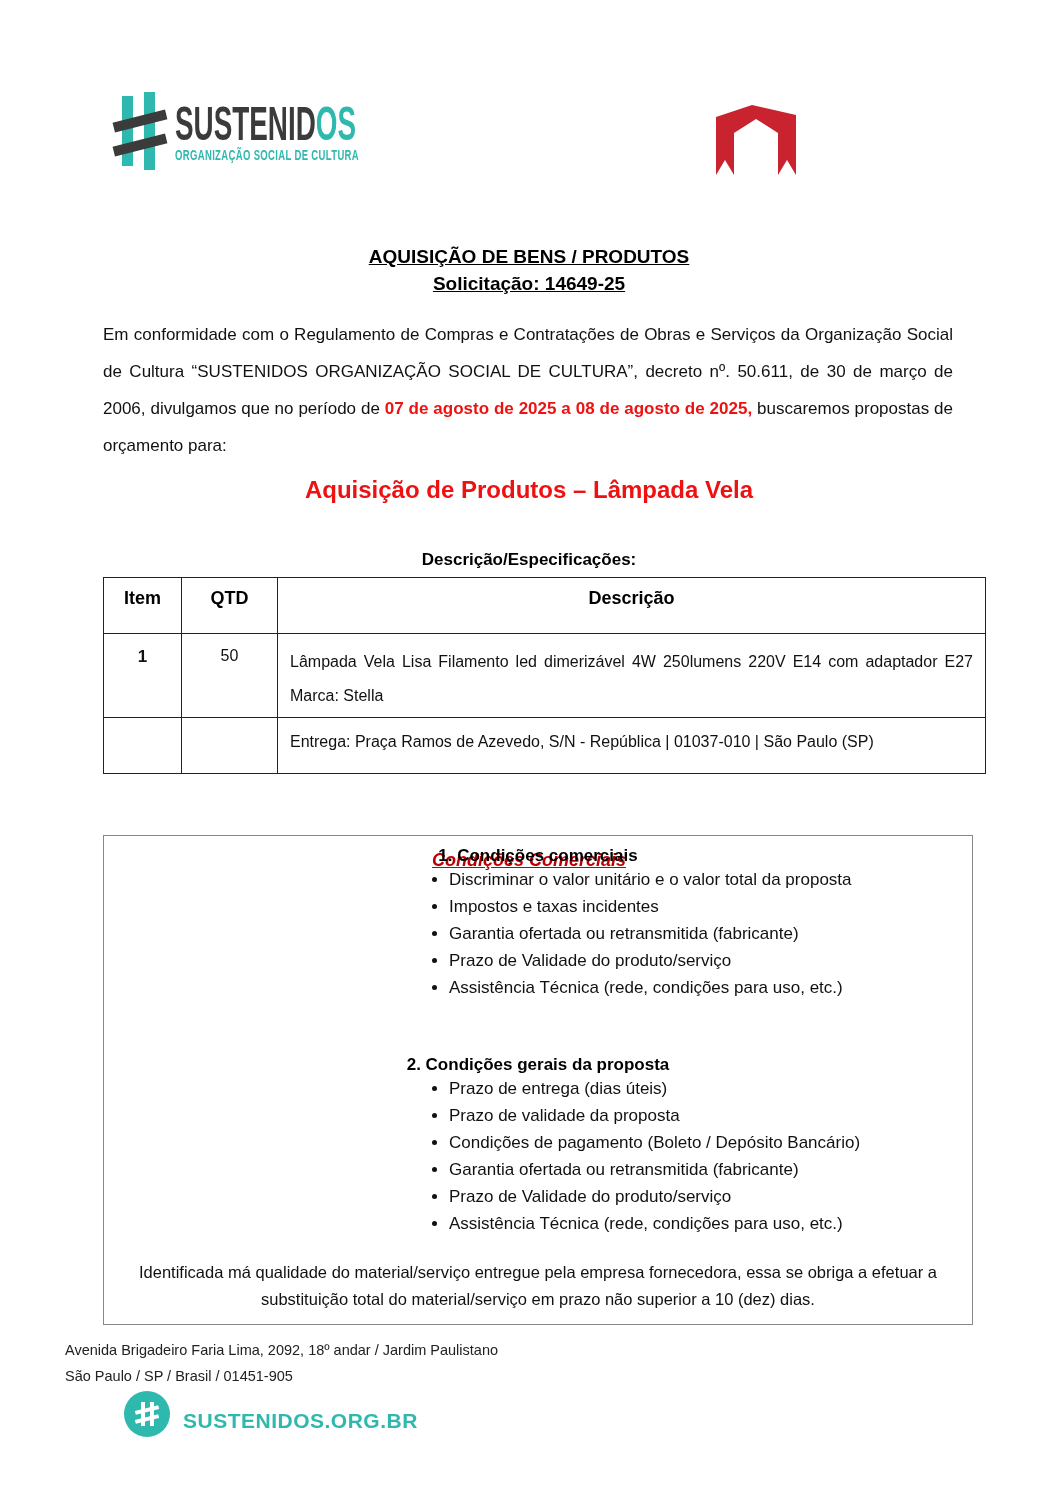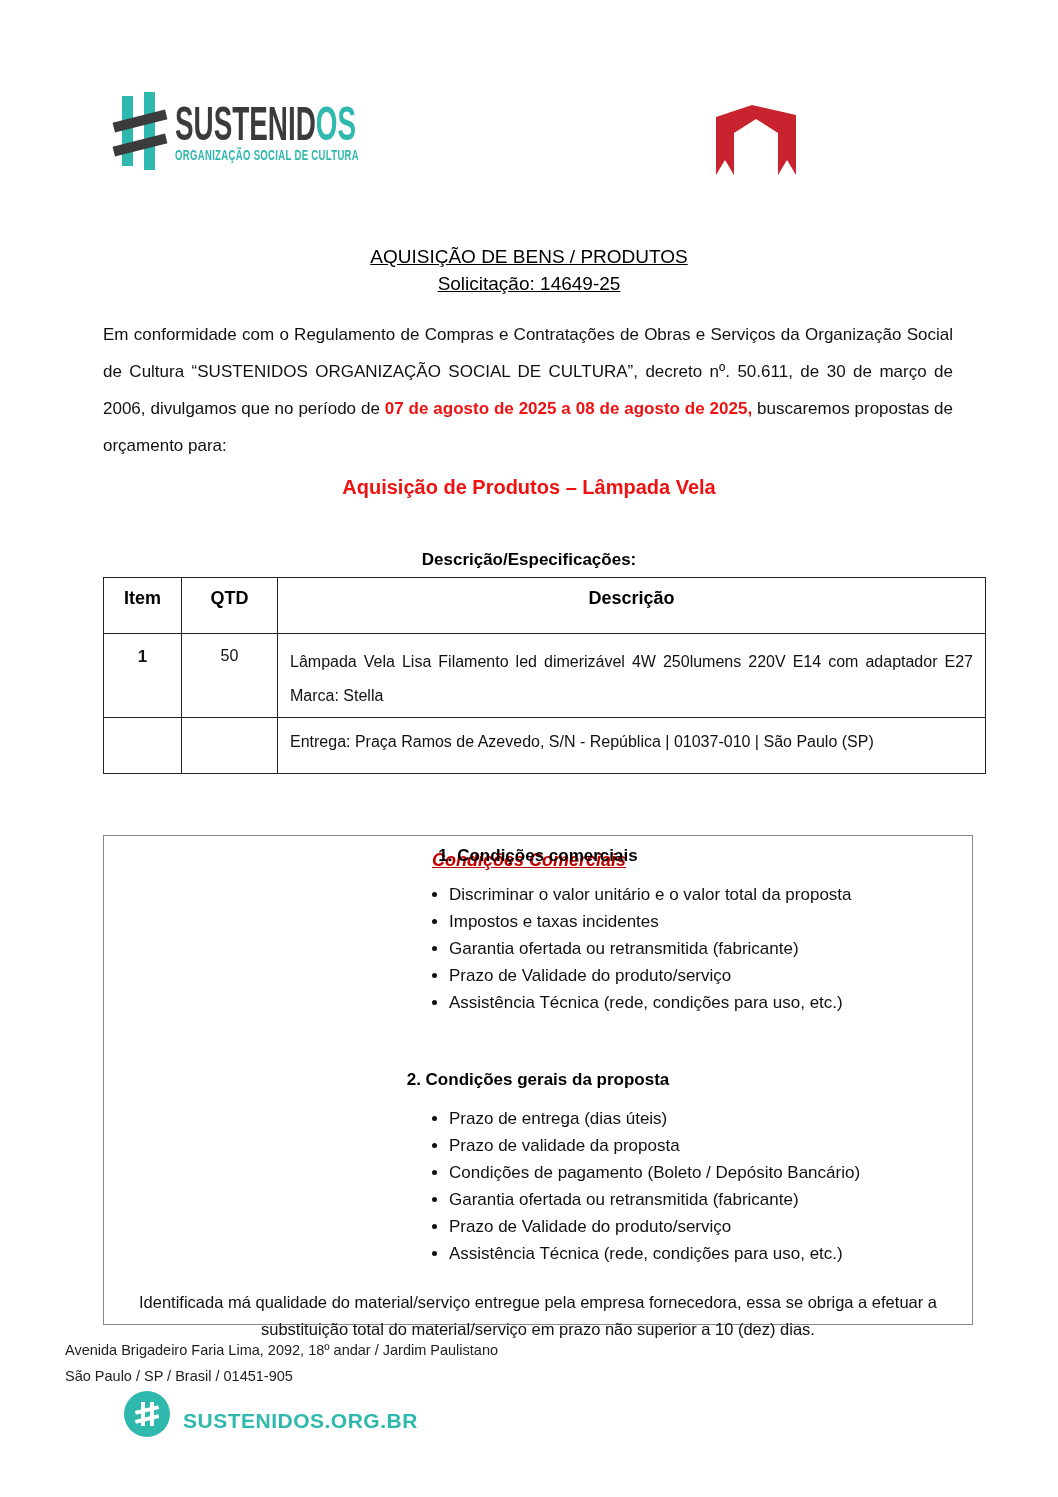--- a/index.html
+++ b/index.html
@@ -35,33 +35,33 @@
     font-size: 14px; font-weight: bold; color: #2fb8ae; margin-top: -2px;
     transform: scaleX(0.68); transform-origin: left top; white-space: nowrap; letter-spacing: 0.5px;
   }
 
   .logo-theatro { position: absolute; left: 716px; top: 103px; display: flex; align-items: center; }
   .theatro-icon { width: 80px; height: 74px; margin-right: 14px; }
   .theatro-text { font-weight: bold; color: #141414; font-size: 29px; line-height: 33px; letter-spacing: 1.5px; }
 
   
   .doc-title { position: absolute; top: 243px; left: 0; width: 100%; text-align: center; }
-  .doc-title div { font-size: 19px; font-weight: normal; text-decoration: underline; line-height: 27px; color: #000; }
+  .doc-title div { font-size: 19px; font-weight: bold; text-decoration: underline; line-height: 27px; color: #000; }
 
   
   .intro {
     position: absolute; top: 316px; left: 103px; width: 850px;
     font-size: 17px; line-height: 37px; text-align: justify; color: #111;
   }
   .intro .highlight { color: #ee1111; font-weight: bold; }
 
   
   .product-heading {
     position: absolute; top: 476px; left: 0; width: 100%; text-align: center;
-    font-size: 20px; font-weight: bold; color: #ee1111;
+    font-size: 24px; font-weight: bold; color: #ee1111;
   }
 
   
   .spec-heading {
     position: absolute; top: 550px; left: 0; width: 100%; text-align: center;
     font-size: 17px; font-weight: bold; color: #000;
   }
 
   
   .spec-table {
@@ -89,21 +89,21 @@
     position: absolute; top: 850px; left: 0; width: 100%; text-align: center;
     font-size: 18px; font-weight: bold; color: #c00000; text-decoration: underline; font-style: italic;
   }
   .cond-box {
     position: absolute; top: 835px; left: 103px; width: 870px; height: 490px;
     border: 1px solid #888888;
   }
   .cond-section-title { text-align: center; font-size: 17px; font-weight: bold; color: #000; }
   .cond-title-1 { margin-top: 10px; }
   .cond-title-2 { margin-top: 54px; }
-  .cond-list { margin-top: 15px; padding-left: 345px; list-style-position: outside; }
+  .cond-list { padding-left: 345px; list-style-position: outside; }
   .cond-list li { font-size: 17px; line-height: 27px; color: #111; }
   .cond-note { margin-top: 22px; text-align: center; font-size: 16.5px; line-height: 27px; color: #111; }
 
   
   .footer-address {
     position: absolute; top: 1337px; left: 65px;
     font-size: 14.5px; line-height: 26px; color: #222;
   }
   .footer-logo { position: absolute; top: 1391px; left: 124px; display: flex; align-items: center; }
   .footer-circle {

